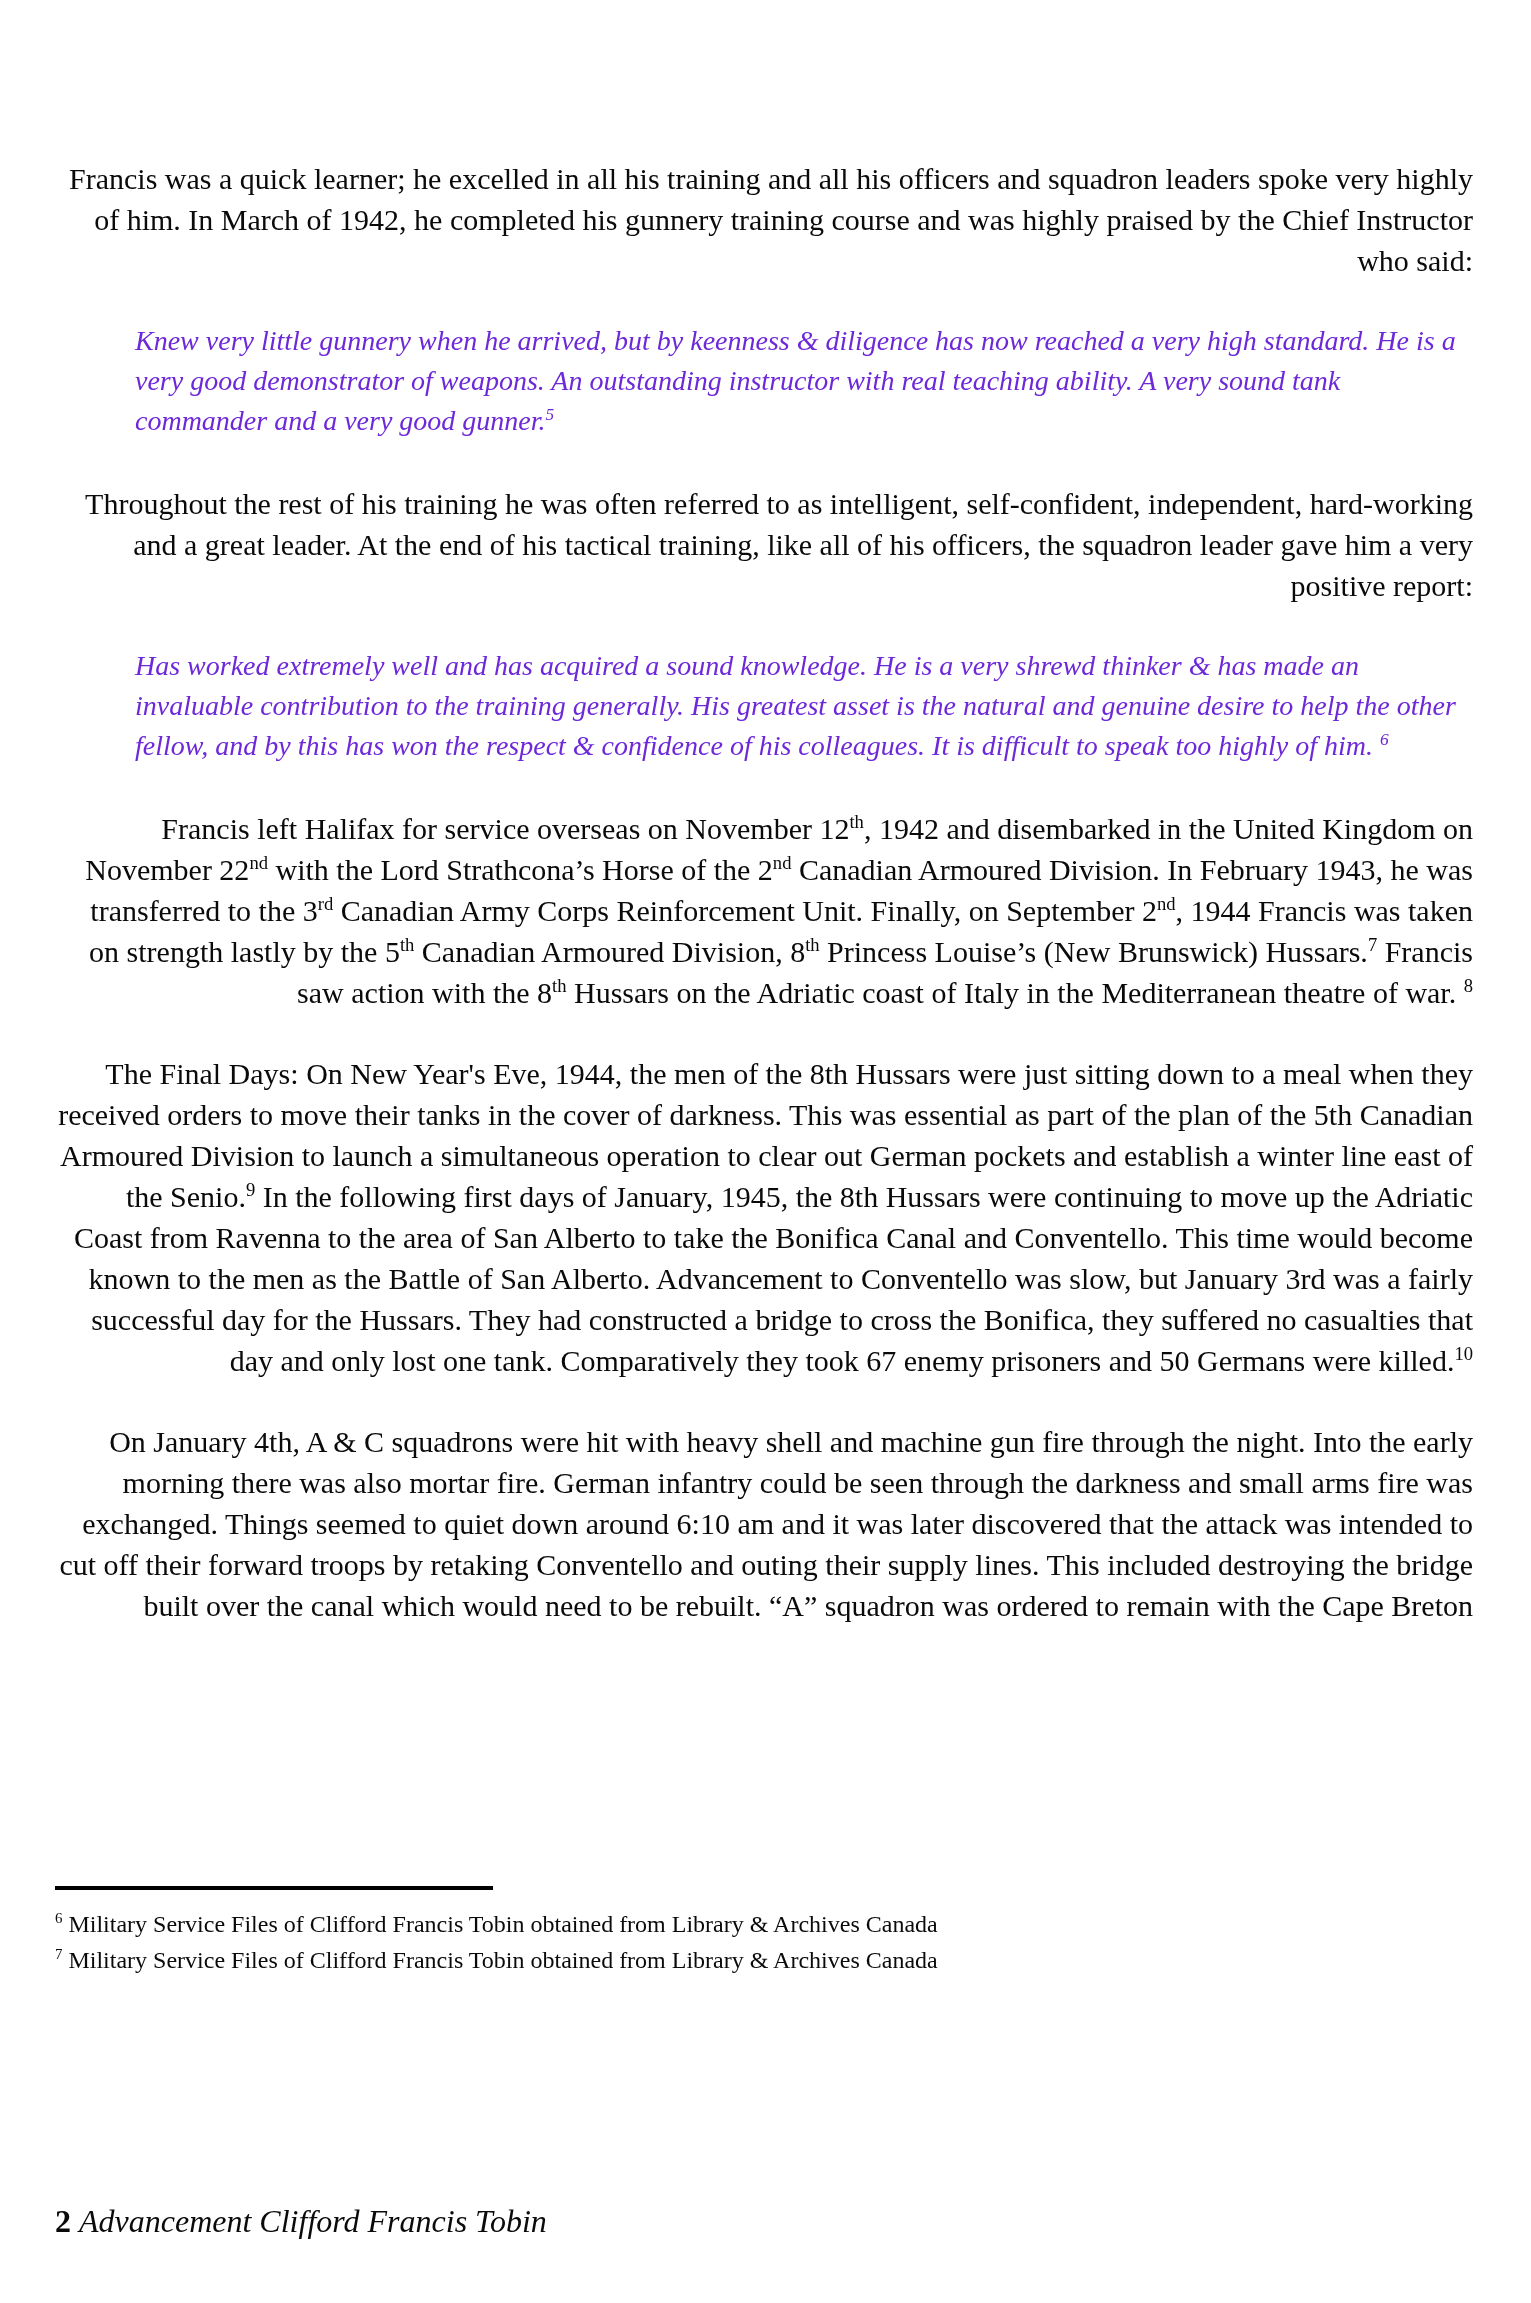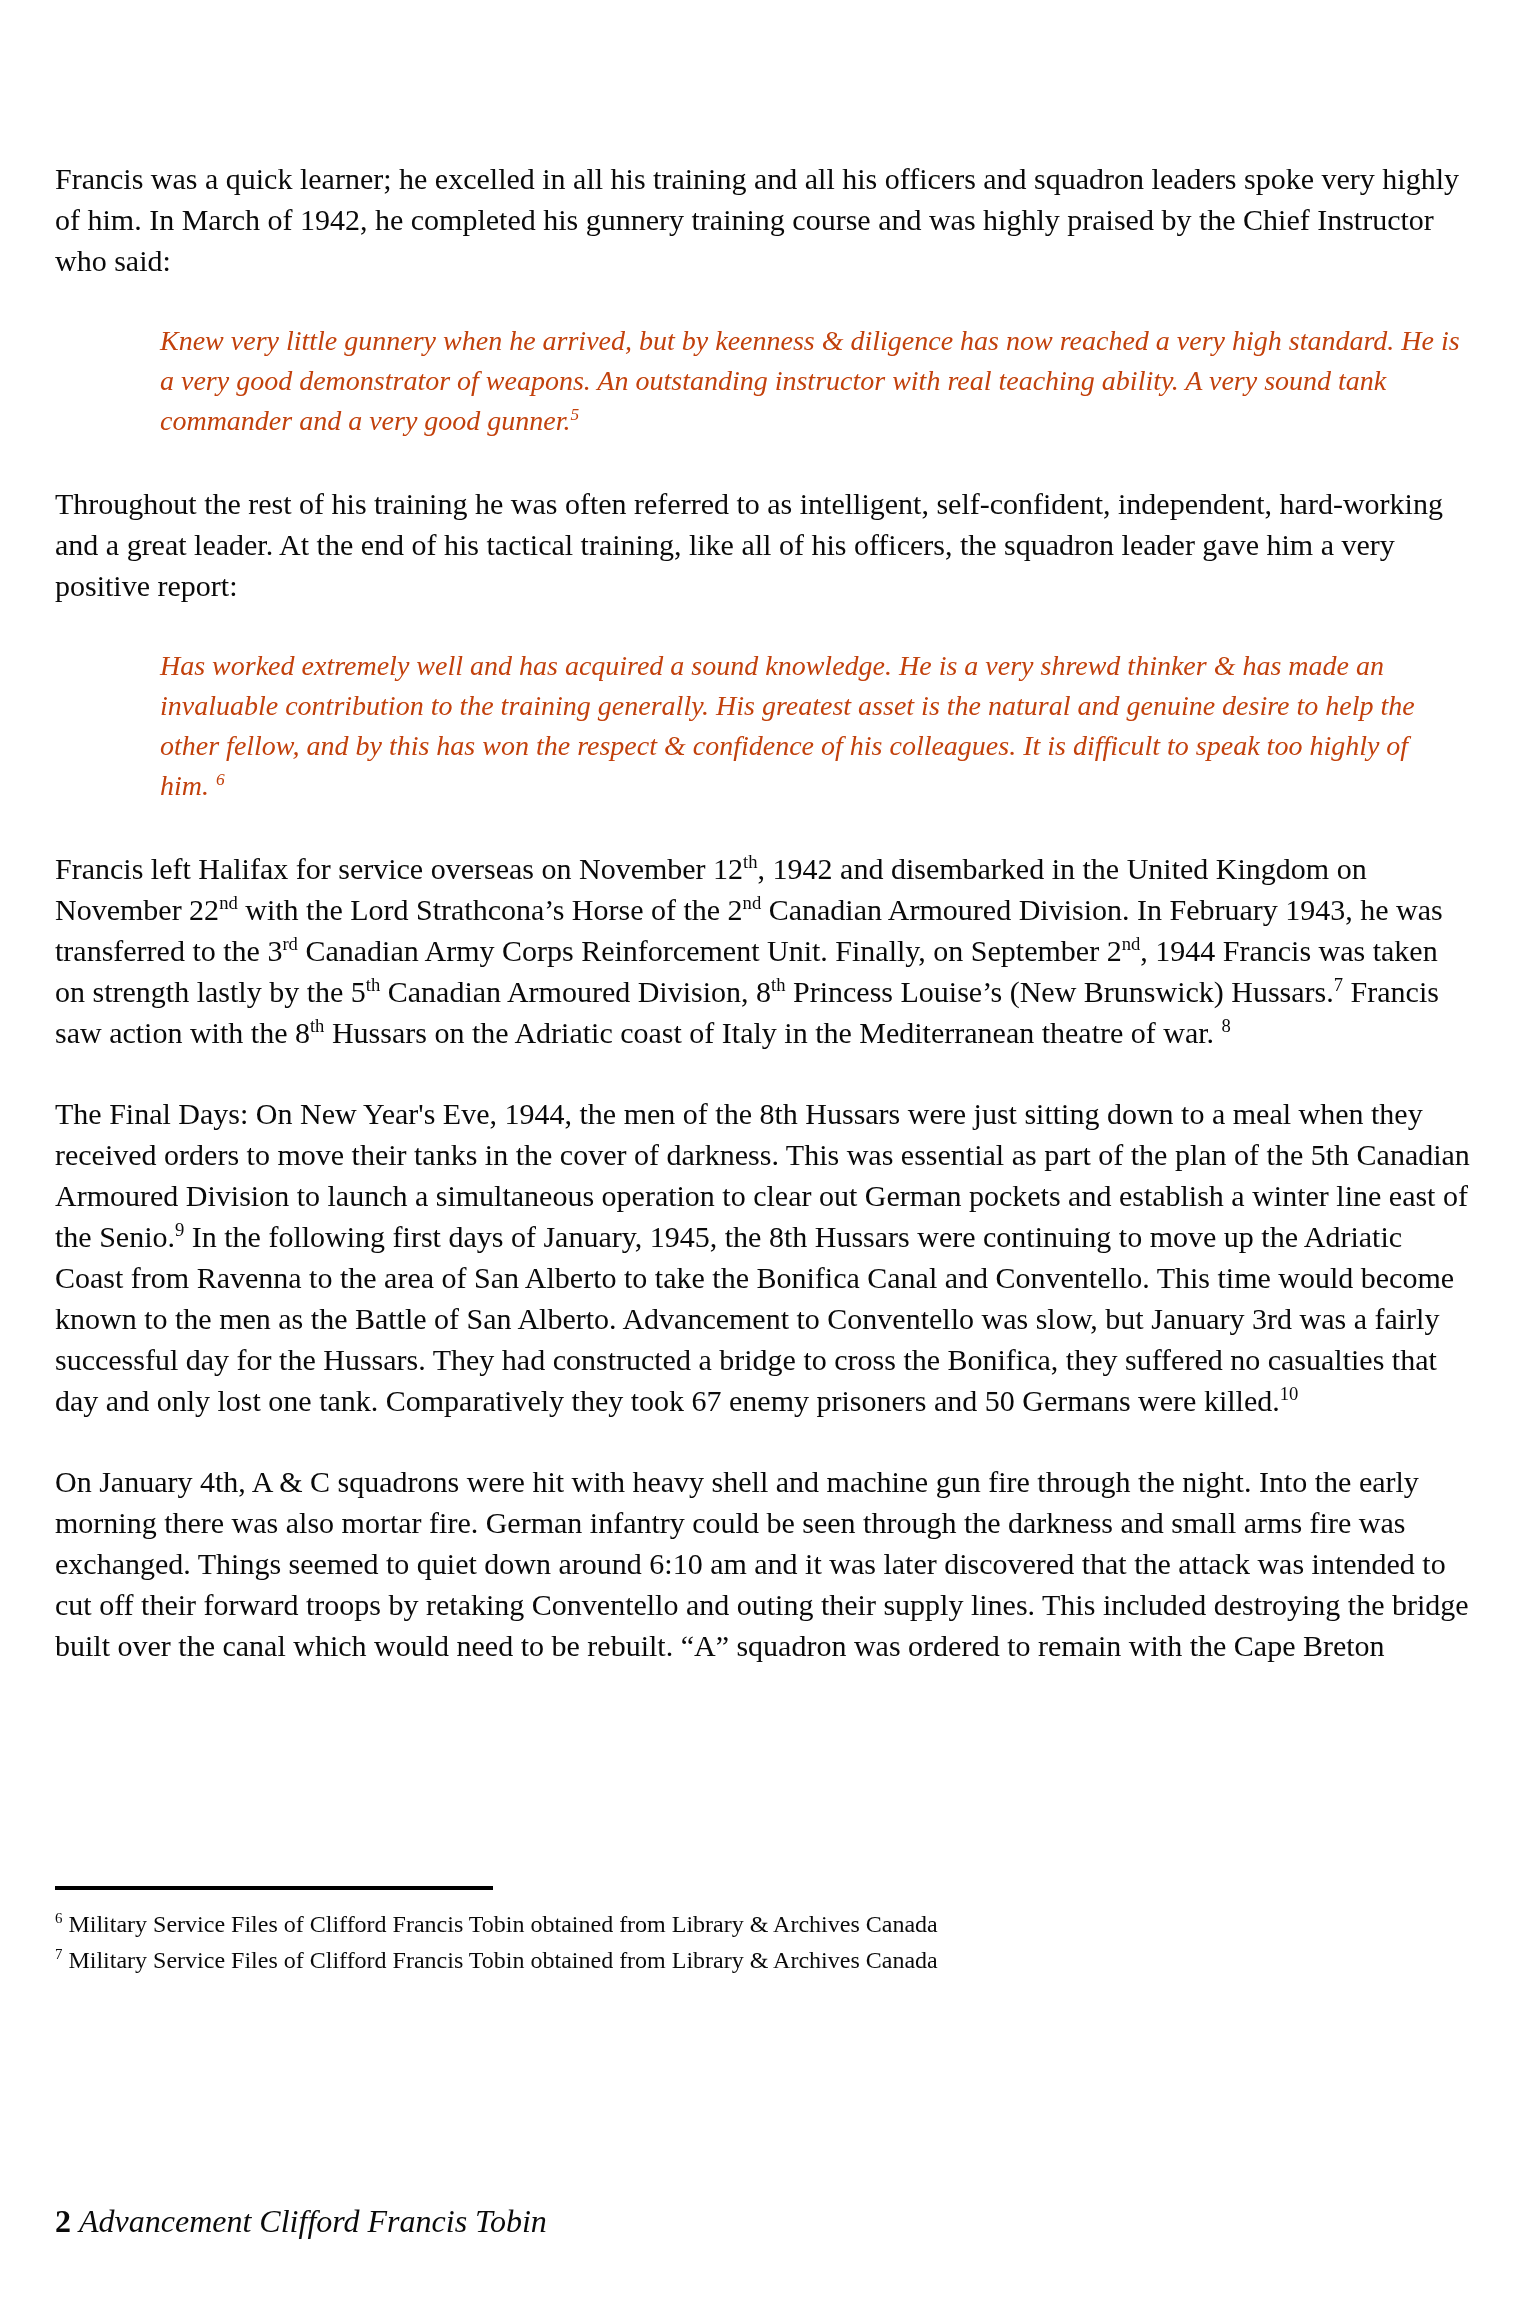--- a/index.html
+++ b/index.html
@@ -15,29 +15,29 @@
   .page {
     position: absolute;
     left: 55px;
     right: 58px;
     top: 158px;
   }
   .para {
     font-size: 30px;
     line-height: 41px;
     margin: 0 0 40px 0;
-    text-align: left;
+    text-align: right;
     color: #0a0a0a;
   }
   .quote {
     font-size: 28px;
     line-height: 40px;
     font-style: italic;
-    margin: 0 10px 42px 105px;
-    color: #c2410c;
+    margin: 0 10px 42px 80px;
+    color: #6d28d9;
   }
   .seg-bold { font-weight: normal; }
   sup.seg-sup, sup.fn-marker {
     font-size: 62%;
     line-height: 0;
     vertical-align: super;
   }
   .footnotes {
     position: absolute;
     left: 55px;

